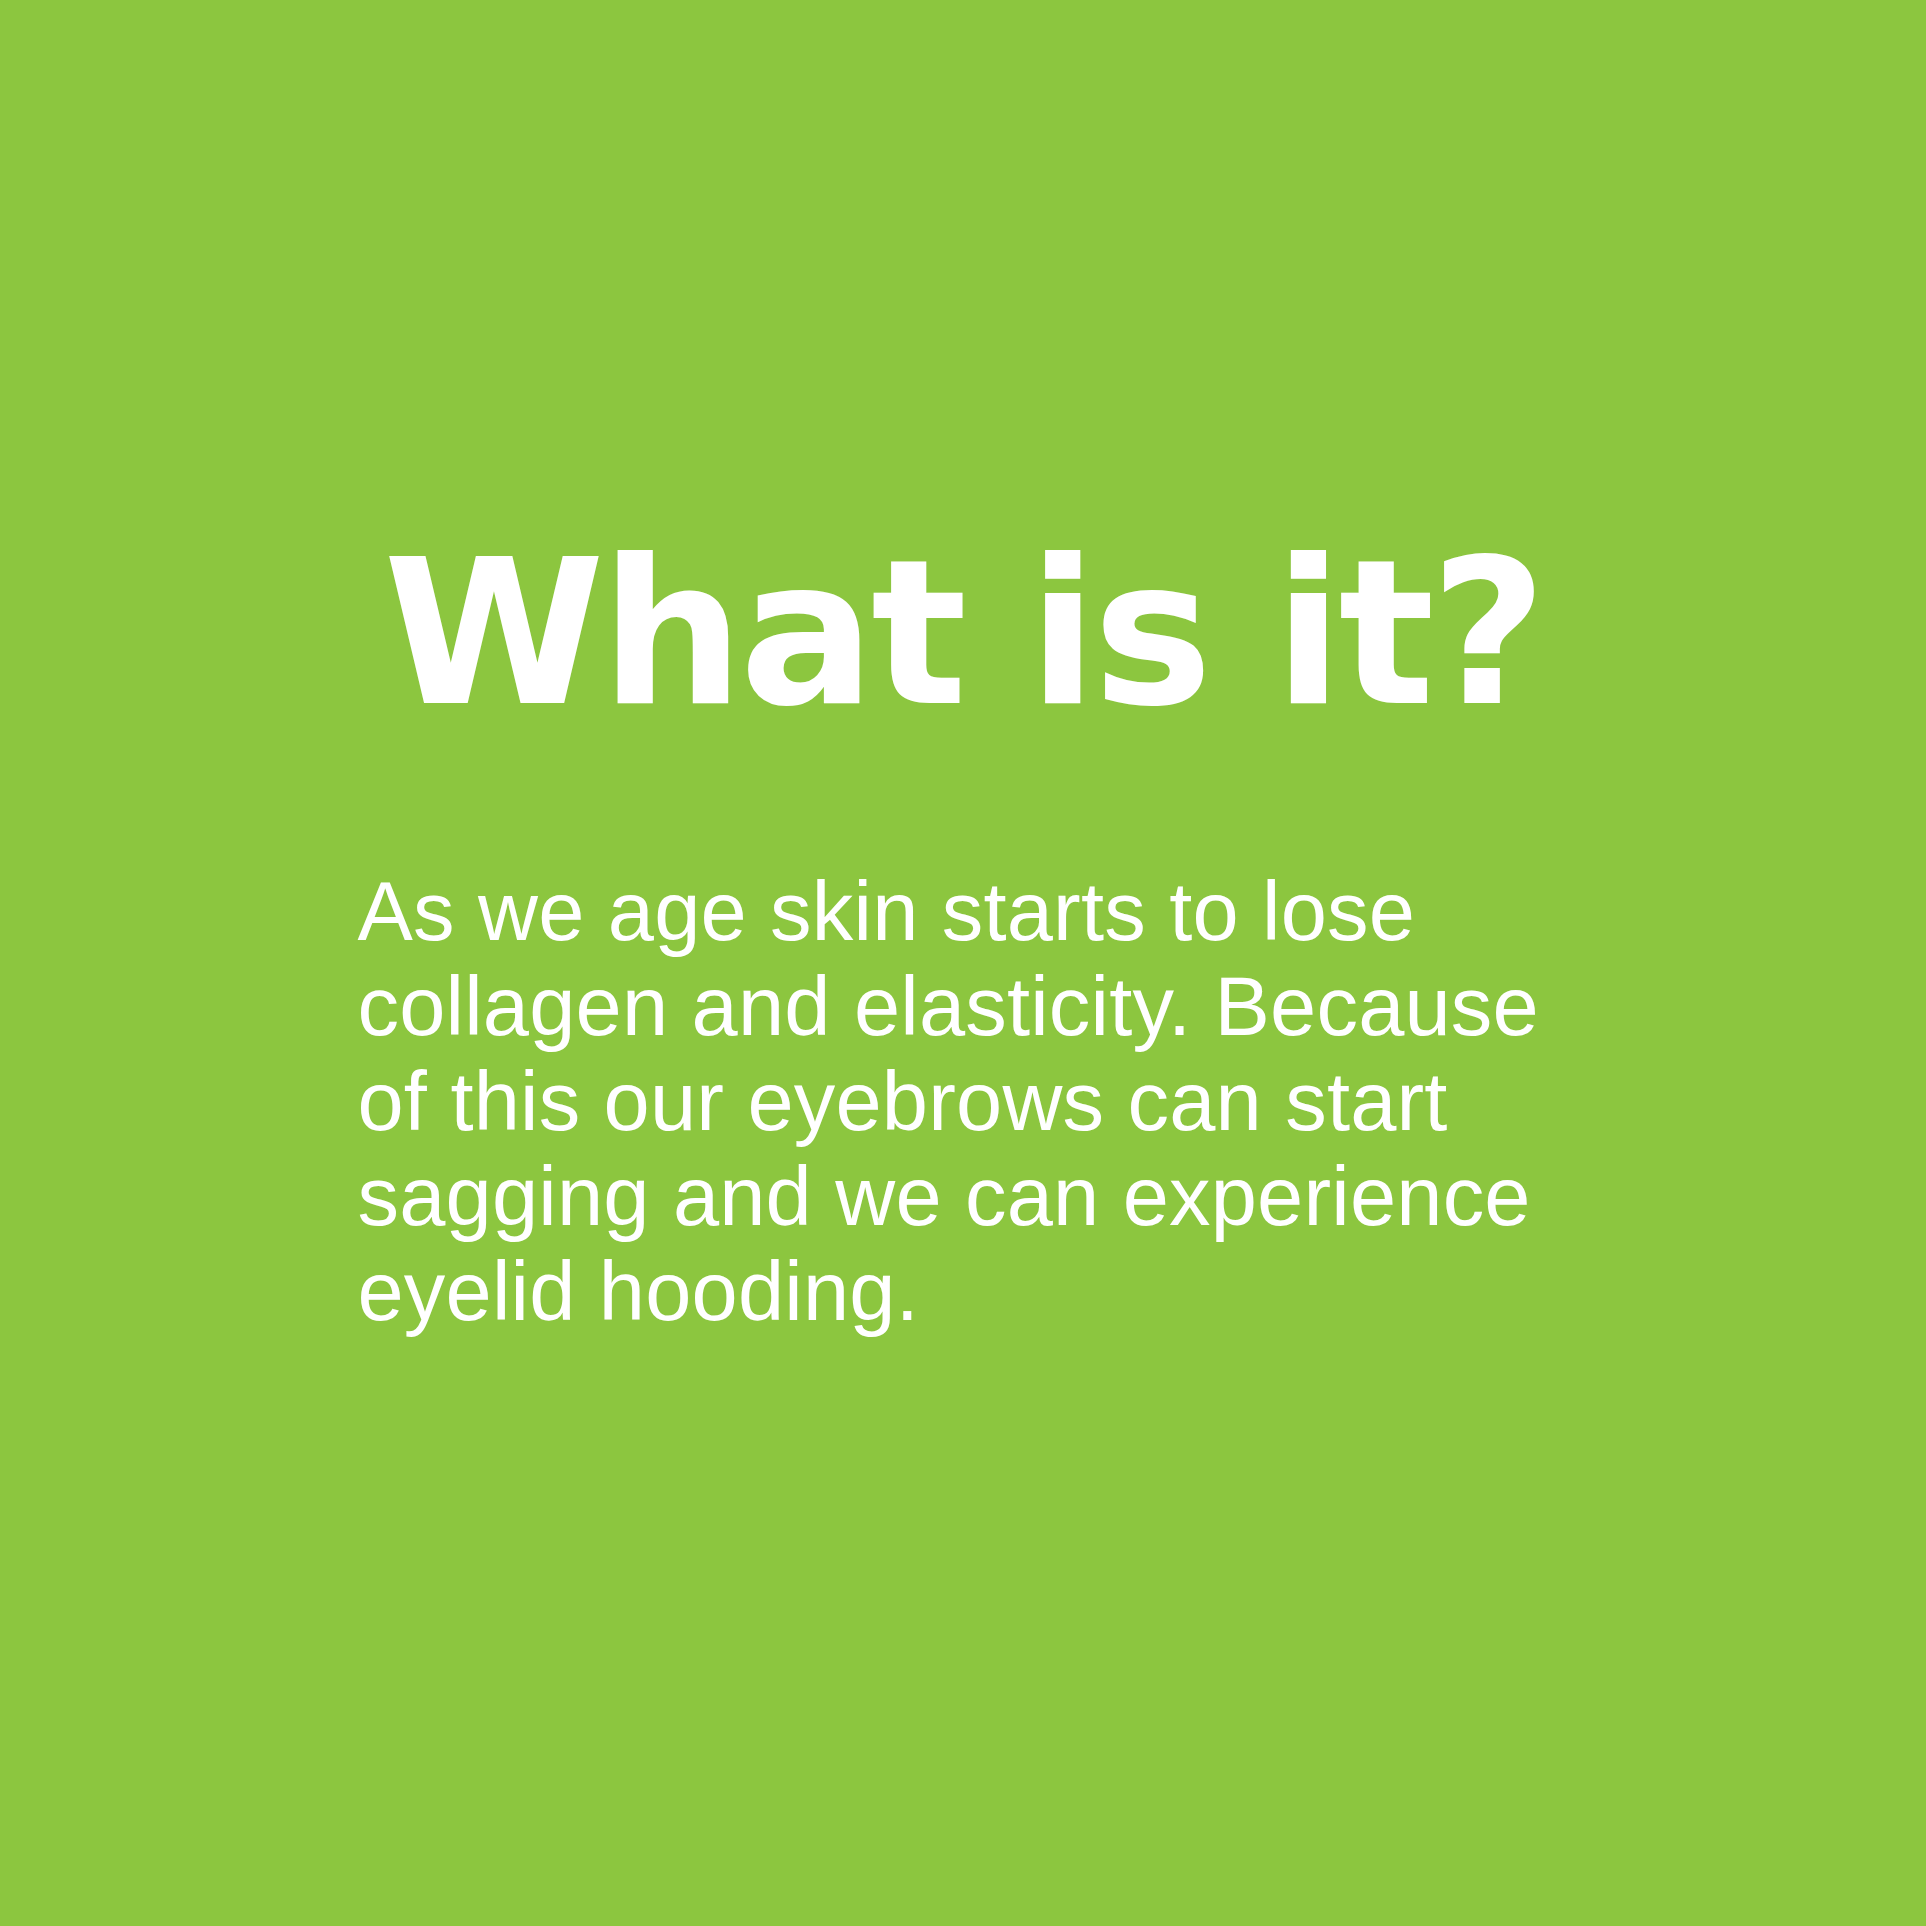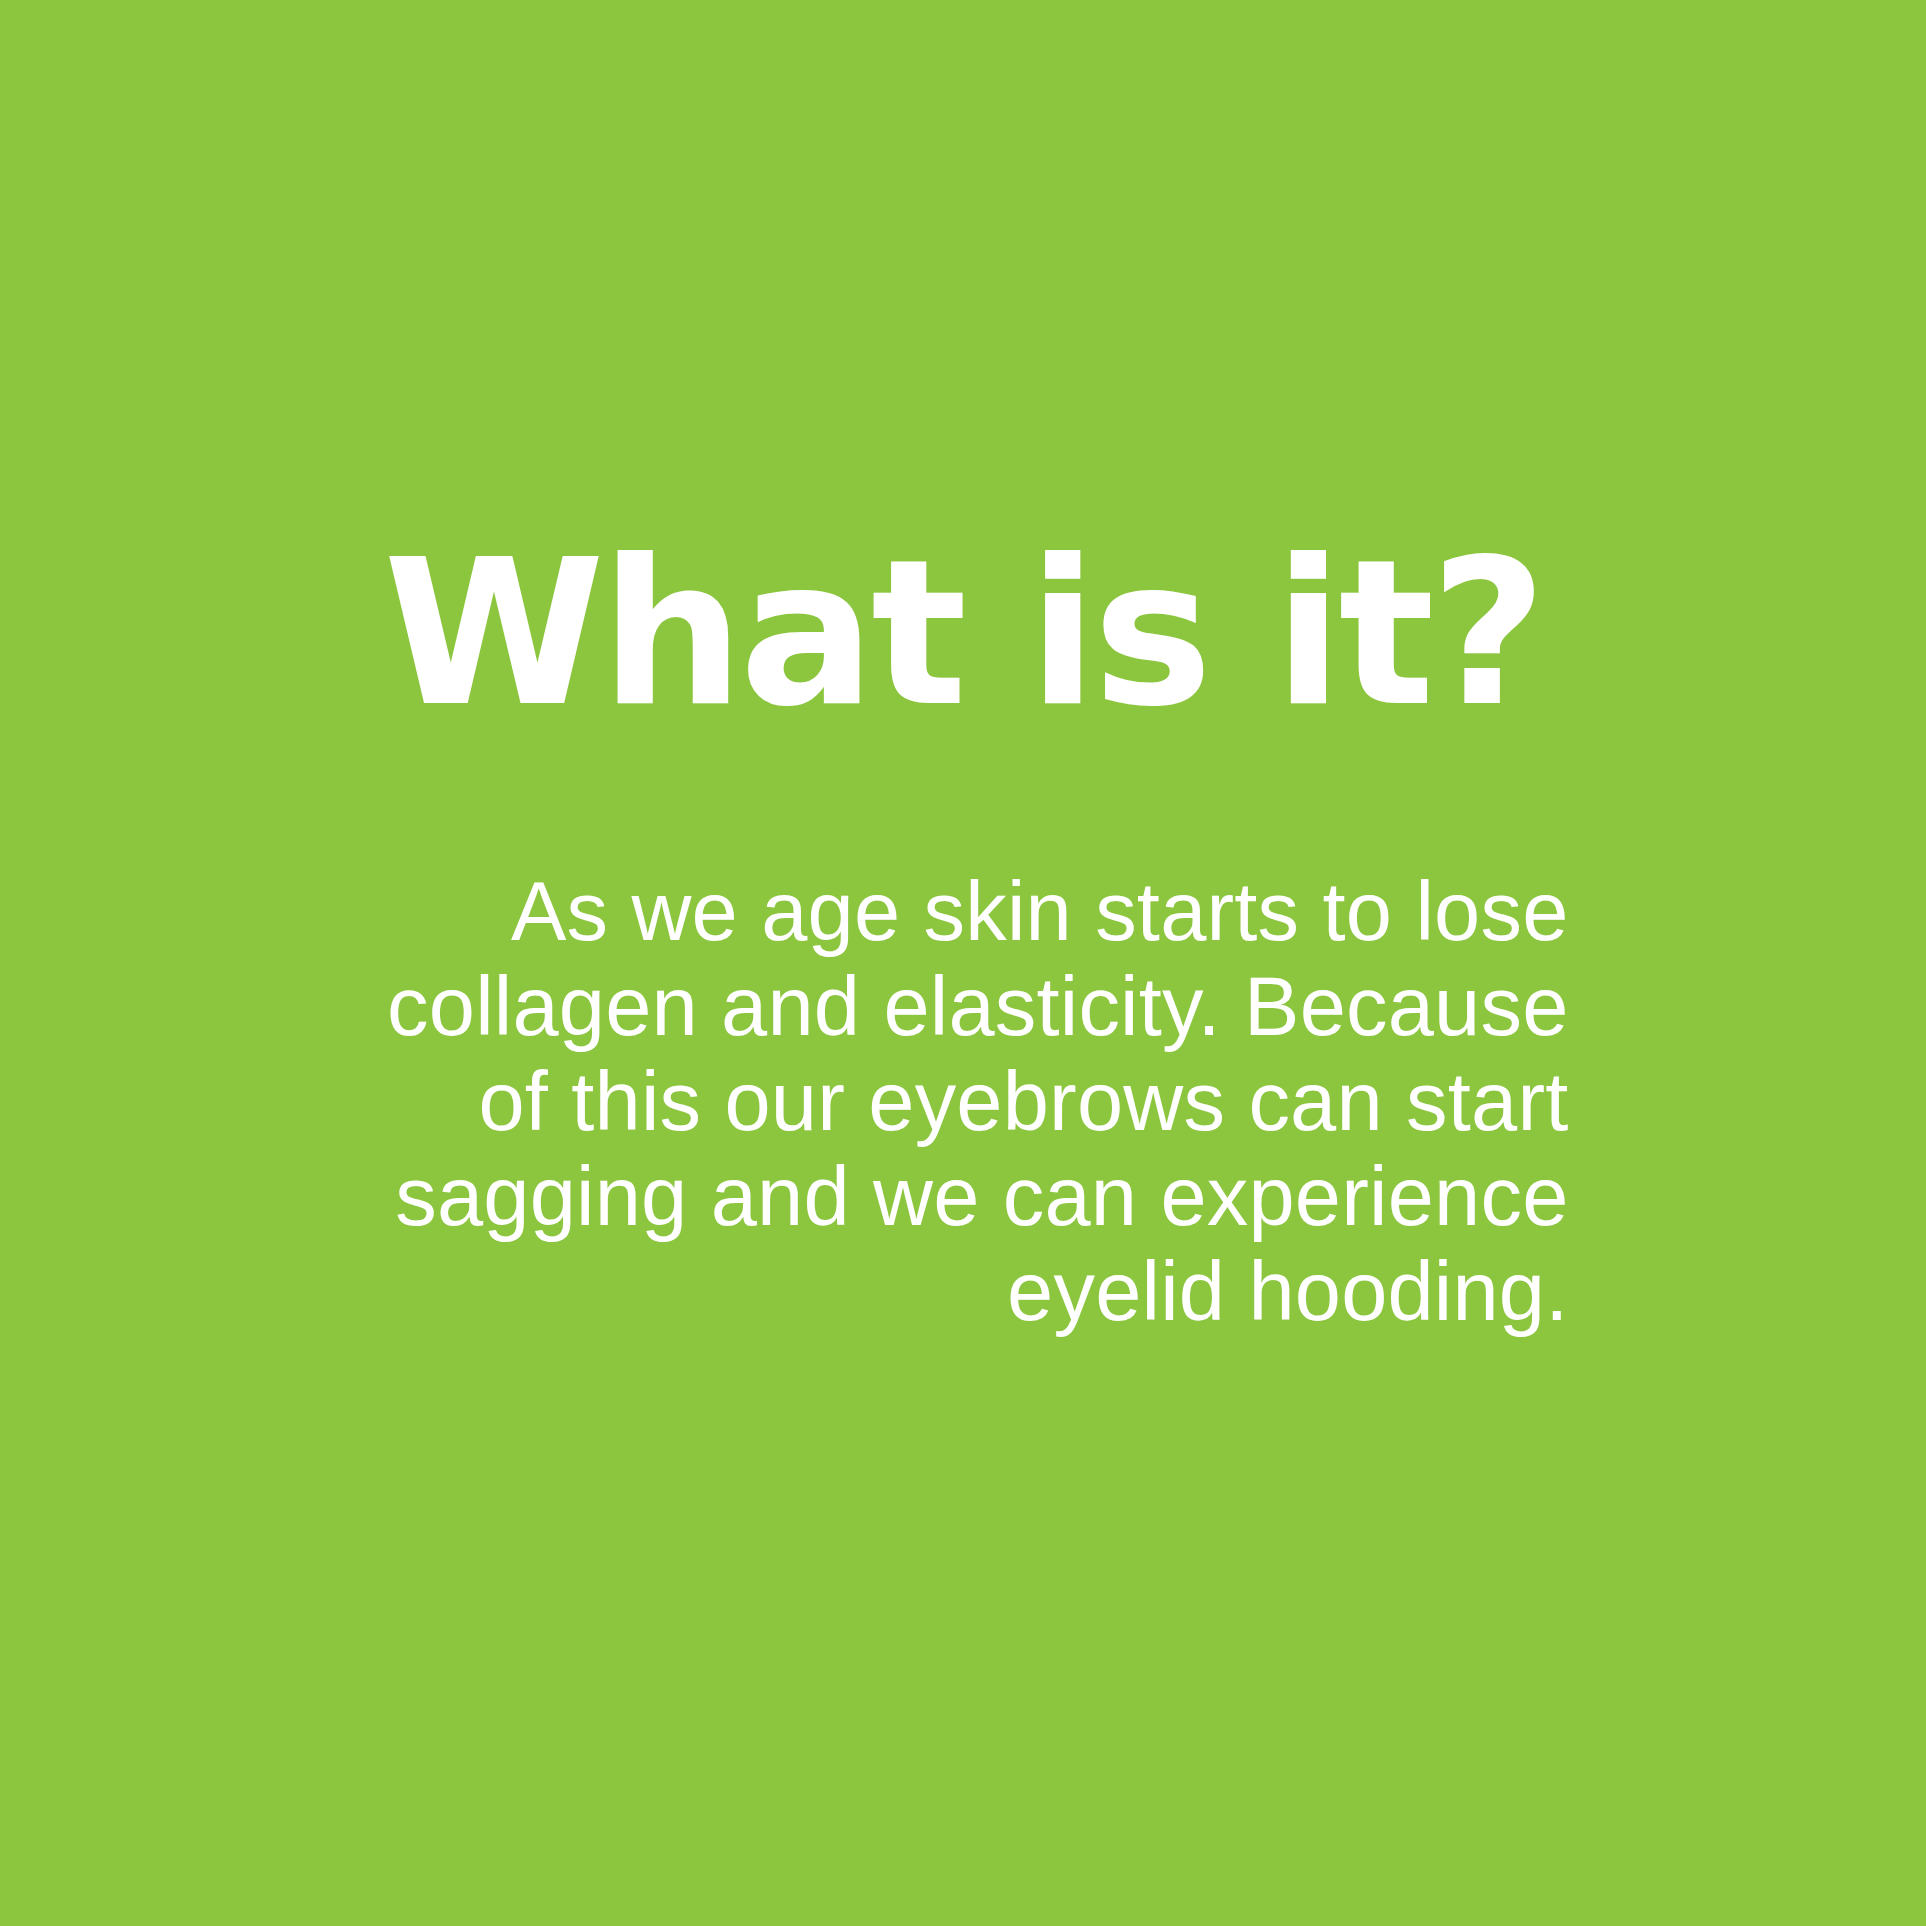--- a/index.html
+++ b/index.html
@@ -51,21 +51,21 @@
     display: block;
     margin: 16px;
     padding: 0;
     margin-top: 128px;
     color: #FFFFFF;
     font-family: "Liberation Sans", "DejaVu Sans", sans-serif;
     font-weight: 400;
     font-size: 83px;
     line-height: 95px;
     letter-spacing: 0.2px;
-    text-align: right;
+    text-align: left;
     max-width: 1211px;
     margin-left: auto;
     margin-right: auto;
   }
 </style>
 </head>
 <body style="background: rgb(140, 198, 63);">
 
 <div class="slide" style="background: rgb(140, 198, 63); color: rgb(255, 255, 255);">
 

